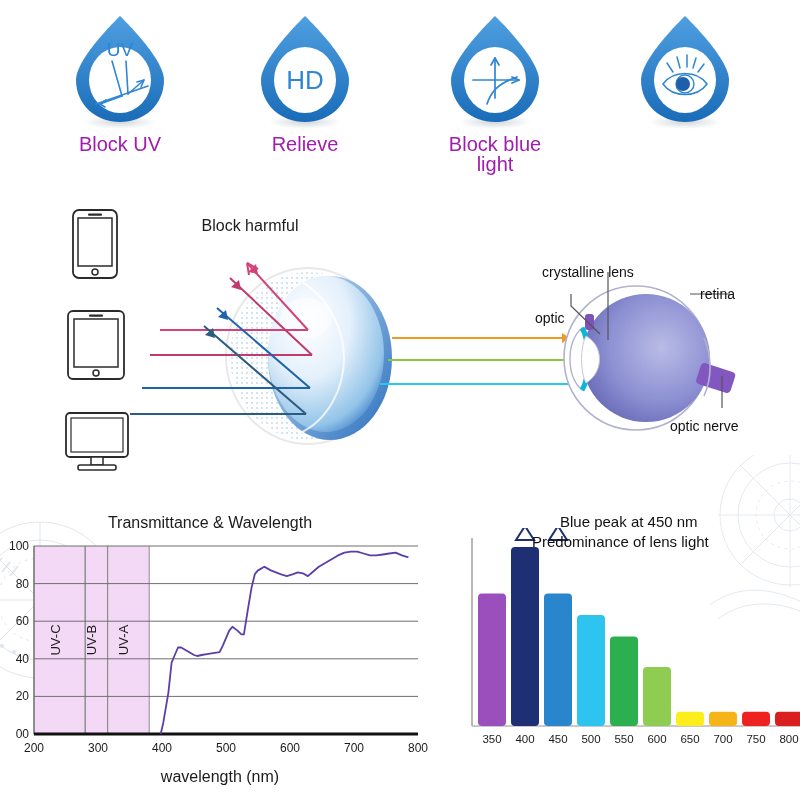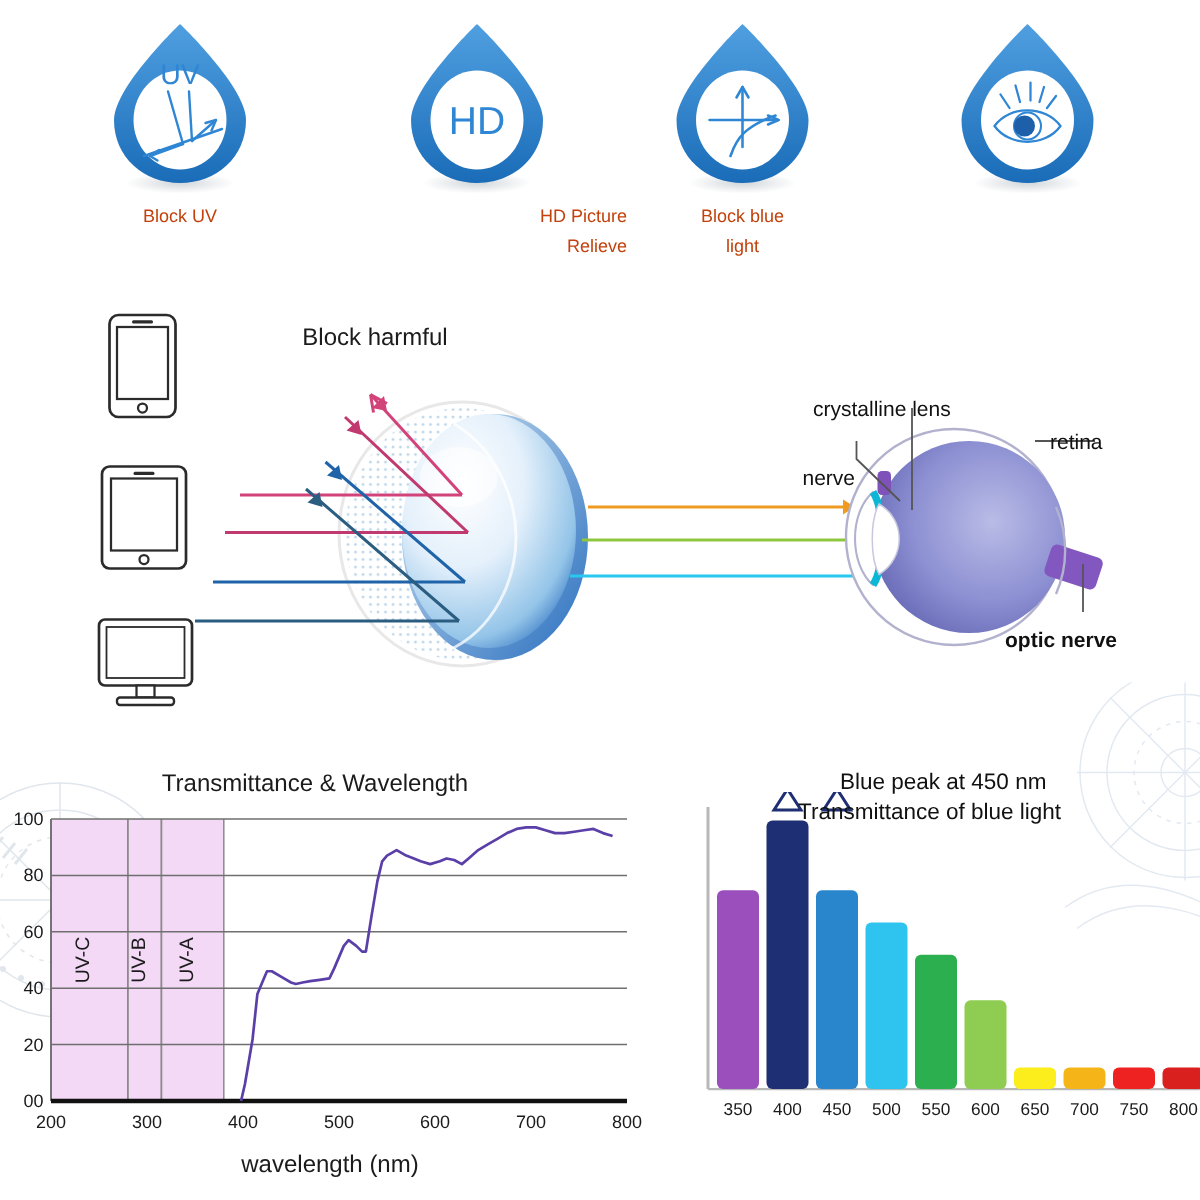--- a/index.html
+++ b/index.html
@@ -12,21 +12,21 @@
   .stage{position:absolute;left:0;top:0;width:800px;height:800px;}
 
   
   .watermark{position:absolute;opacity:.55;pointer-events:none;}
 
   
   #feature-row{position:absolute;left:0;top:8px;width:800px;height:190px;}
   .feature{position:absolute;width:200px;text-align:center;}
   .feature .drop{width:120px;height:120px;margin:0 auto;position:relative;}
   .feature .caption{
-    margin-top:6px;font-size:12px;line-height:20px;color:#c2410c;
+    margin-top:6px;font-size:20px;line-height:20px;color:#a21caf;
     font-family:"Liberation Sans", sans-serif;
   }
 
   
   #illustration{position:absolute;left:0;top:196px;width:752px;height:300px;padding-left:42px;}
   .blocktext{
     position:absolute;left:165px;top:20px;width:170px;
     font-size:16px;line-height:19px;color:#1b1b1b;text-align:center;
   }
   .eyelabel{position:absolute;font-size:14px;color:#111;white-space:nowrap;}
@@ -109,31 +109,30 @@
             <path d="M68 86 L84 72"></path>
               <path d="M84 72 L77 74 M84 72 L81 79"></path>
           </g>
         </svg>
       </div>
       <div class="caption">
         <div>Block UV</div>
       </div>
     </div>
 
-    <div class="feature" style="left:218px;top:0;text-align:right;">
+    <div class="feature" style="left:205px;top:0;">
       <div class="drop">
         <svg width="120" height="125" viewBox="0 0 120 125">
           <ellipse cx="60" cy="114" rx="36" ry="7" fill="url(#shadow1)"></ellipse>
           <path d="M60 8 C60 8 16 50 16 72 C16 97 36 114 60 114 C84 114 104 97 104 72 C104 50 60 8 60 8 Z" fill="url(#dropg1)"></path>
           <ellipse cx="60" cy="72" rx="31" ry="33" fill="#ffffff"></ellipse>
           <text x="60" y="81" text-anchor="middle" font-size="26" font-family="Liberation Sans, sans-serif" fill="#2e86d4">HD</text>
         </svg>
       </div>
       <div class="caption">
-        <div>HD Picture</div>
         <div>Relieve</div>
       </div>
     </div>
 
     <div class="feature" style="left:395px;top:0;">
       <div class="drop">
         <svg width="120" height="125" viewBox="0 0 120 125">
           <ellipse cx="60" cy="114" rx="36" ry="7" fill="url(#shadow1)"></ellipse>
           <path d="M60 8 C60 8 16 50 16 72 C16 97 36 114 60 114 C84 114 104 97 104 72 C104 50 60 8 60 8 Z" fill="url(#dropg1)"></path>
           <ellipse cx="60" cy="72" rx="31" ry="33" fill="#ffffff"></ellipse>
@@ -273,23 +272,23 @@
 
       <g stroke="#555" stroke-width="1.2" fill="none">
         <path d="M478 36 L478 104"></path>
         <path d="M441 58 L441 70 L470 98"></path>
         <path d="M600 58 L560 58"></path>
         <path d="M592 172 L592 140"></path>
       </g>
     </svg>
 
     <div class="eyelabel" style="left:542px;top:68px;">crystalline lens</div>
-    <div class="eyelabel" style="left:535px;top:114px;">nerve</div>
+    <div class="eyelabel" style="left:535px;top:114px;">optic</div>
     <div class="eyelabel" style="left:700px;top:90px;text-align:center;">retina</div>
-    <div class="eyelabel" style="left:670px;top:222px;font-weight:bold;">optic nerve</div>
+    <div class="eyelabel" style="left:670px;top:222px;">optic nerve</div>
   </div>
 
   <div id="charts">
 
     <div class="chart-title" style="left:10px;top:14px;width:400px;">Transmittance &amp; Wavelength</div>
 
     <svg id="line-chart" style="position:absolute;left:0;top:38px;" width="440" height="240" viewBox="0 0 440 240">
         <rect x="34" y="8" width="51.2" height="188" fill="#f3d9f6"></rect>
         <text x="59.6" y="102" class="uvlabel" text-anchor="middle" transform="rotate(-90 59.6 102)">UV-C</text>
         <rect x="85.2" y="8" width="22.400000000000006" height="188" fill="#f3d9f6"></rect>
@@ -350,17 +349,17 @@
         <rect x="292" y="183.67619047619047" width="28" height="14.32380952380953" rx="4" fill="#ef2222"></rect>
         <text x="306" y="215" class="axis-text-sm" text-anchor="middle">750</text>
         <rect x="325" y="183.67619047619047" width="28" height="14.32380952380953" rx="4" fill="#da1f1f"></rect>
         <text x="339" y="215" class="axis-text-sm" text-anchor="middle">800</text>
         <path d="M 75 -2 L 66 12 L 84 12 Z" fill="none" stroke="#1f2f73" stroke-width="2"></path>
         <path d="M 108 -2 L 99 12 L 117 12 Z" fill="none" stroke="#1f2f73" stroke-width="2"></path>
       </svg>
 
     <div class="barnote" style="left:560px;top:12px;">
       <div>Blue peak at 450 nm</div>
-      <div style="margin-left:-28px;">Transmittance of blue light</div>
+      <div style="margin-left:-28px;">Predominance of lens light</div>
     </div>
   </div>
 
 </div>
 
 </body></html>

